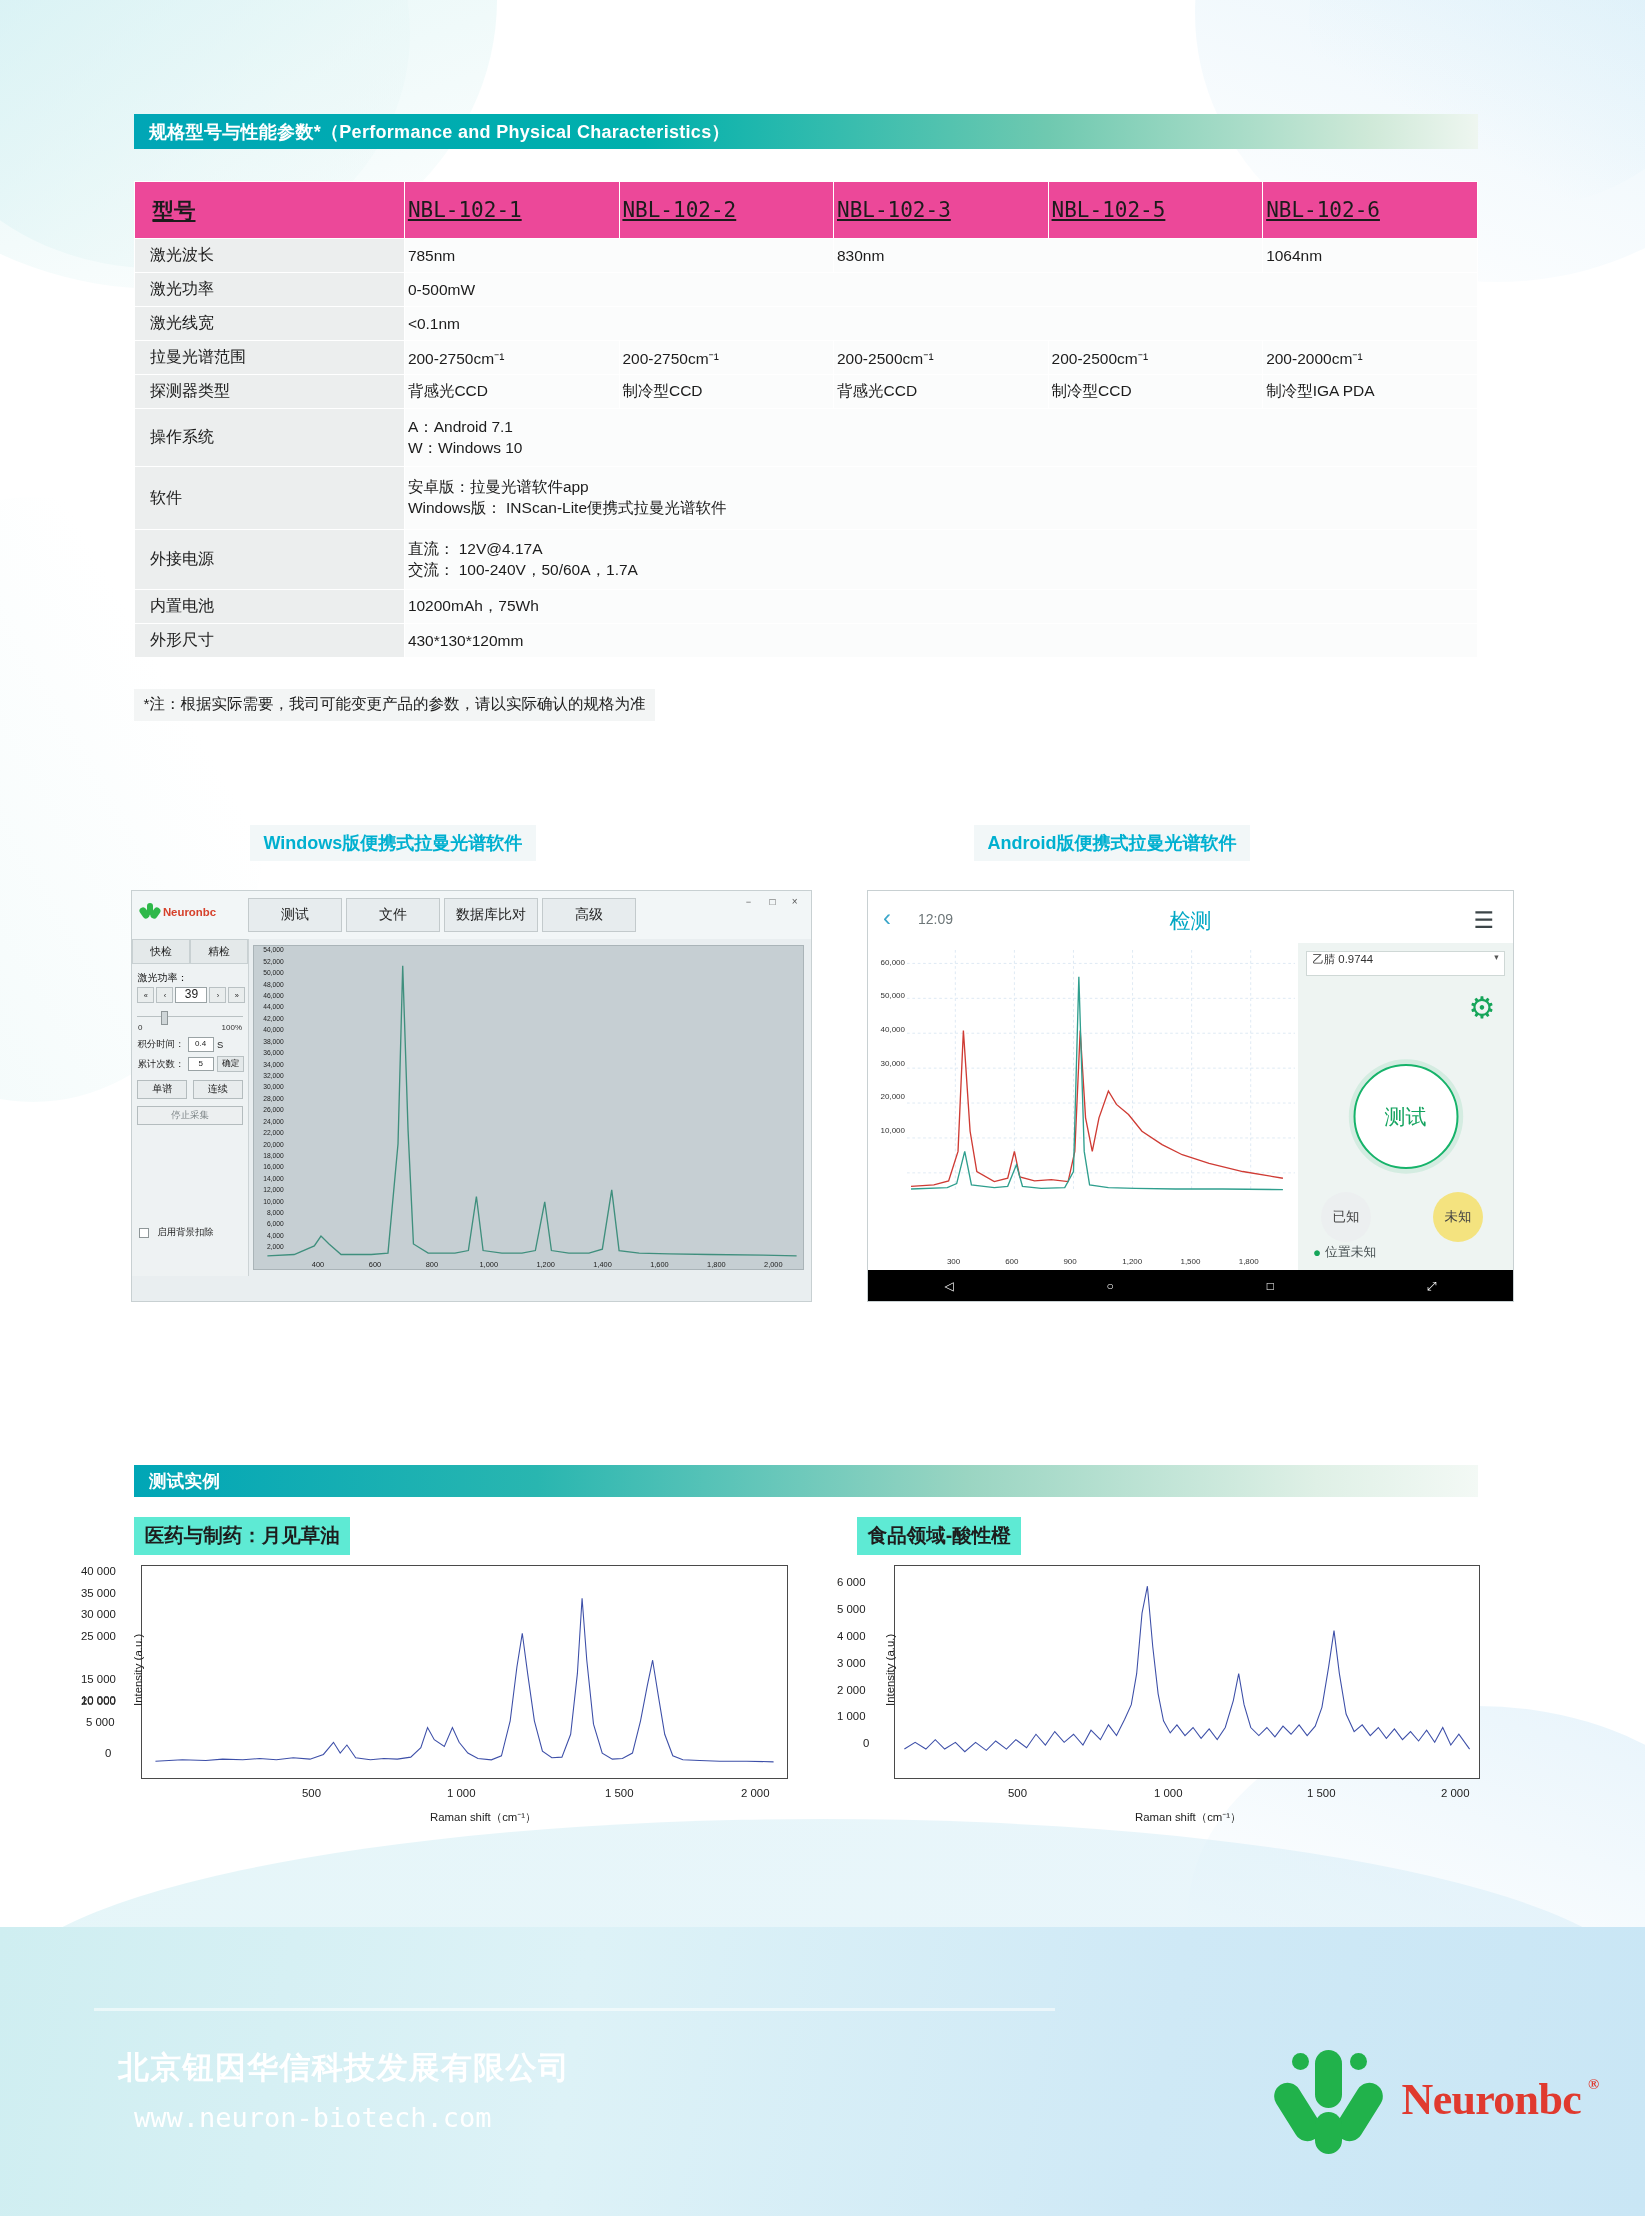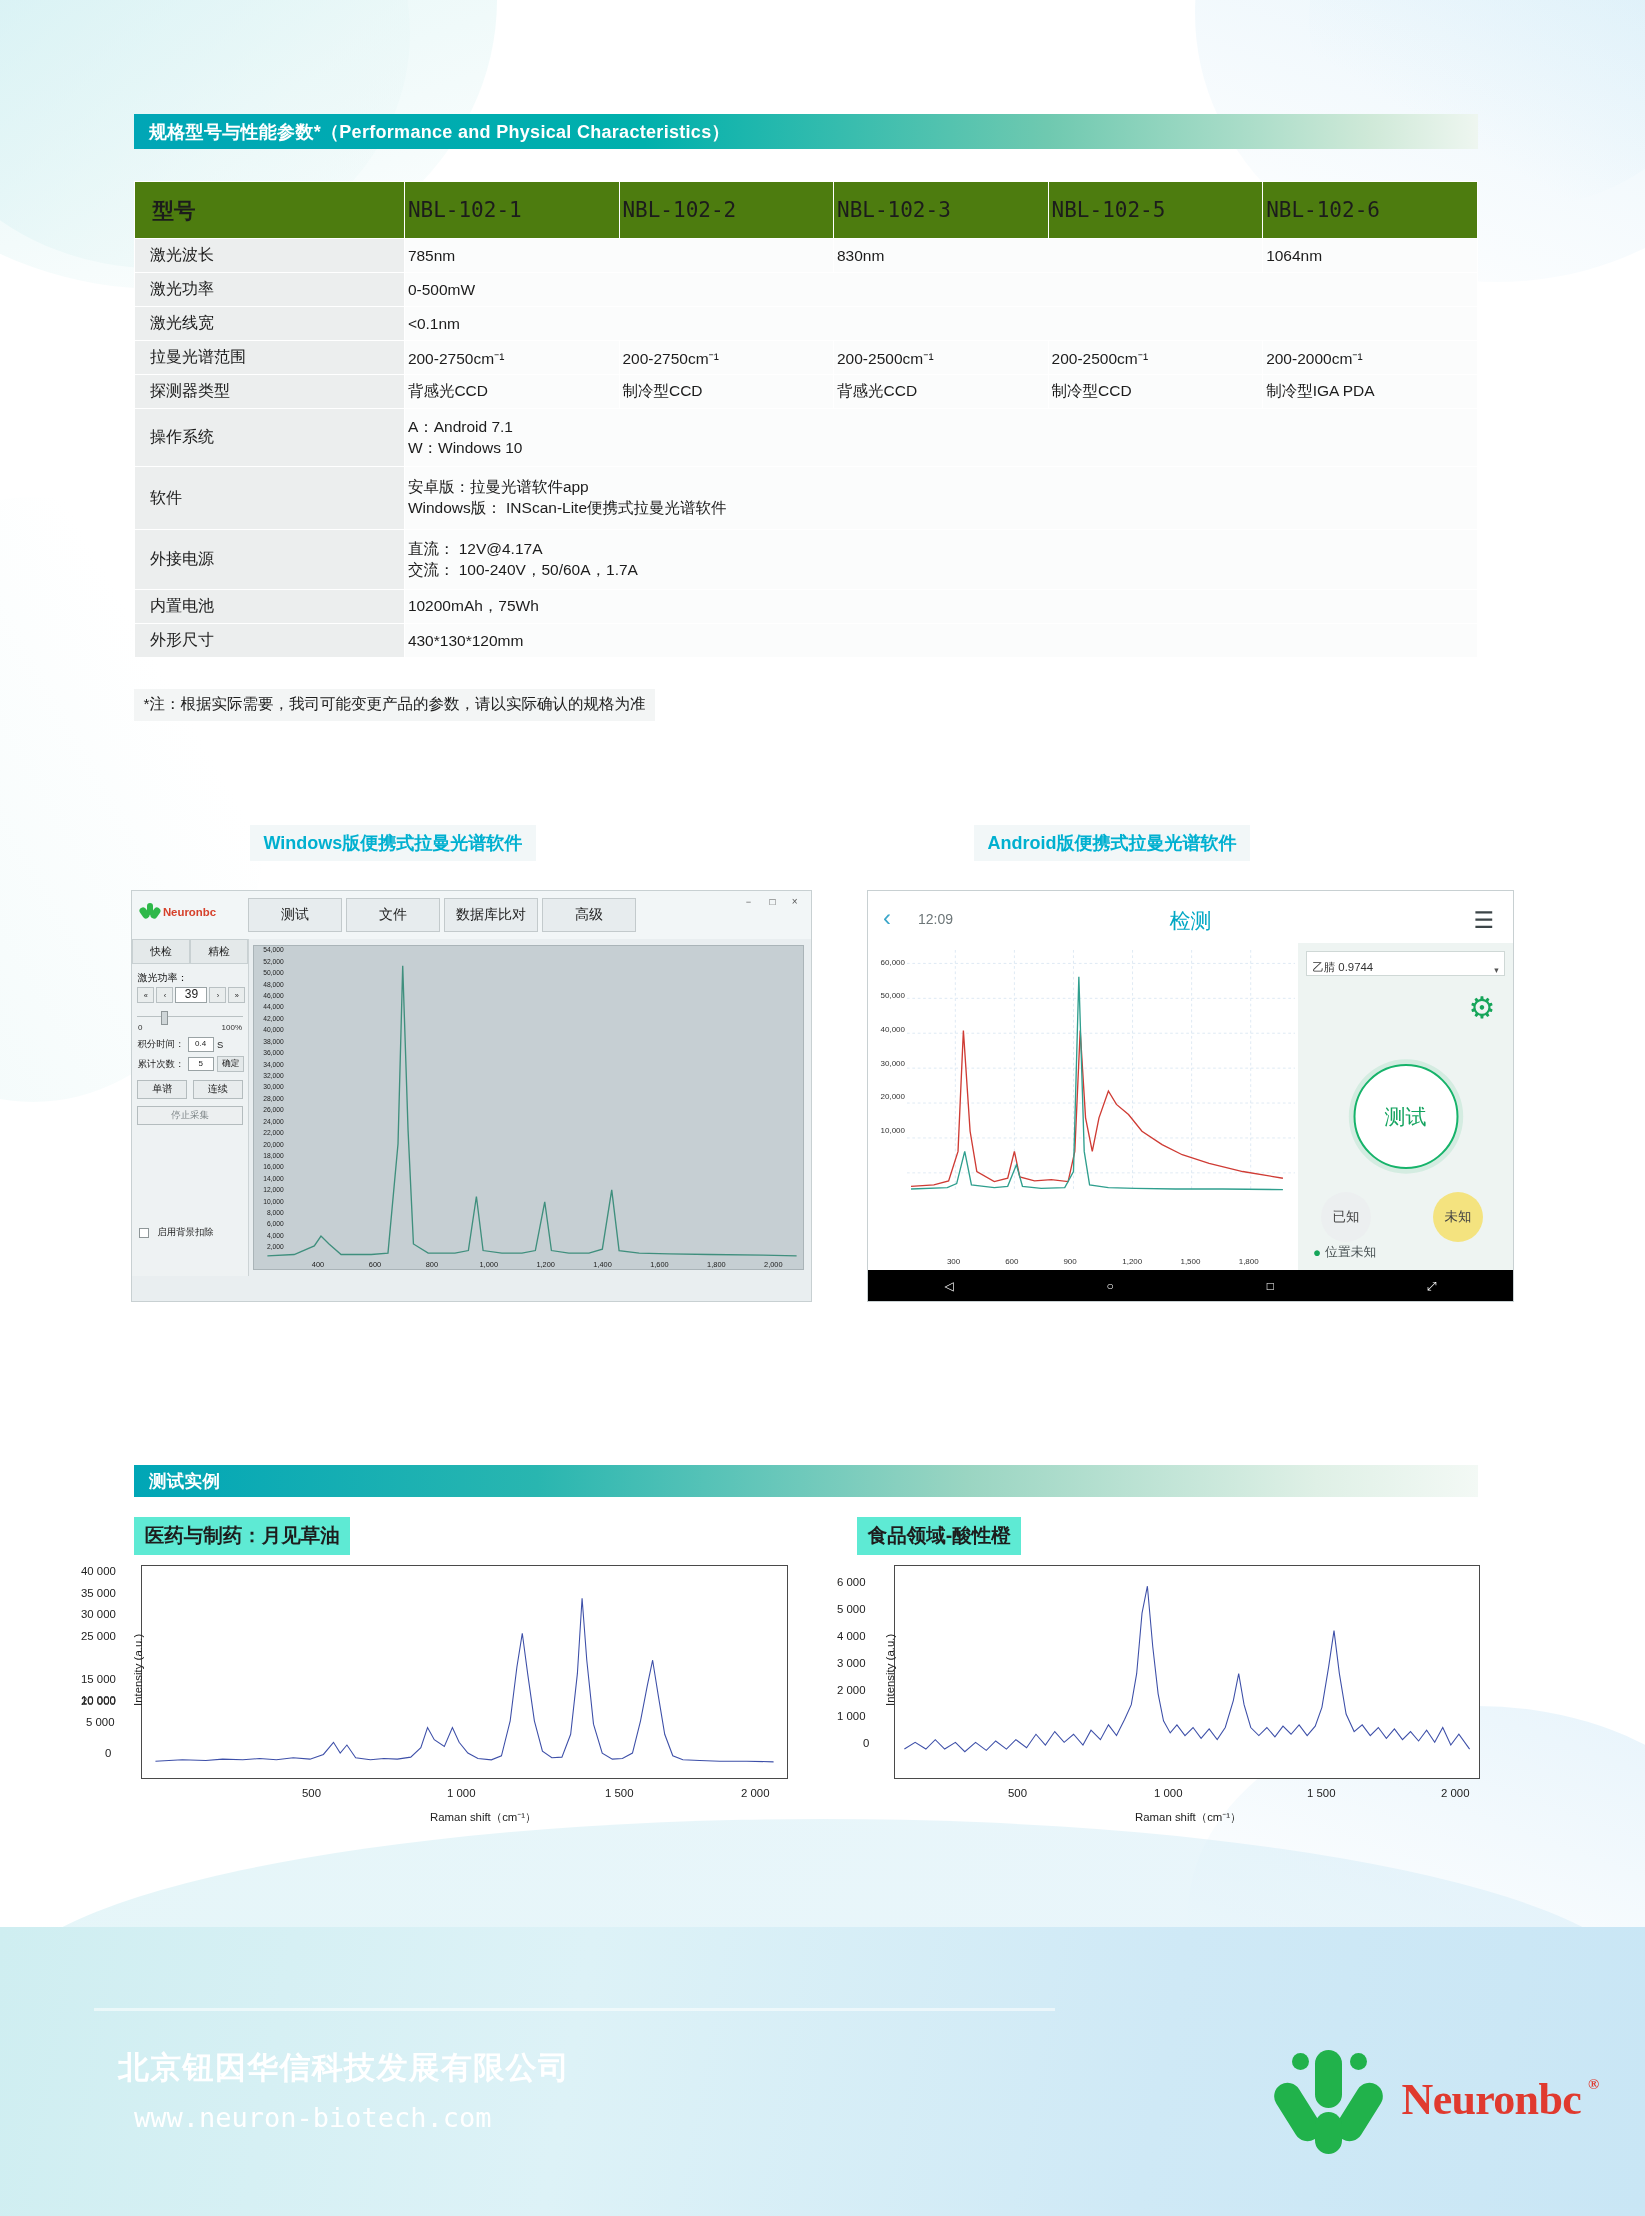--- a/index.html
+++ b/index.html
@@ -86,25 +86,26 @@
     text-align:left;
     vertical-align:middle;
     padding:4px 2.7px;
     color:#1c1c1c;
     font-weight:normal;
   }
   .spec-table .rowhead {
     text-align:left; padding-left:15px; background:#eceeee; font-size:16px;
   }
   .spec-table tr.head td {
-    background:#4d7c0f;
+    background:#ec4899;
     font-size:21px;
     height:48px;
     font-weight:normal;
     font-family:"DejaVu Sans Mono","Liberation Mono",monospace;
+    text-decoration:underline;
   }
   .spec-table tr.head td.rowhead {
     font-family:"Liberation Sans",sans-serif;
     font-size:21.5px; font-weight:bold; padding-left:17.5px;
   }
   .spec-table td.cell {
     background:#fbfcfc;
   }
   .note {
     position:absolute; left:134px; top:689px; font-size:15.5px; color:#202020;
@@ -180,21 +181,21 @@
   .and-top { height:52px; background:#ffffff; border-bottom:0.7px solid #e2e7e8; position:relative; }
   .and-back { position:absolute; left:15px; top:13.4px; font-size:24px; color:#3aa6c9; }
   .and-time { position:absolute; left:50px; top:20px; font-size:14px; color:#6d7678; }
   .and-title { position:absolute; left:0; right:0; top:16px; text-align:center; font-size:21px; color:#00a7c4; }
   .and-menu { position:absolute; right:19px; top:16px; font-size:23px; color:#3c4548; }
   .and-body { position:absolute; left:0; right:0; top:52px; bottom:31px; display:flex; }
   .and-chart { width:430px; position:relative; background:#ffffff; }
   .and-right { flex:1; background:#eef4f2; position:relative; }
   .and-select {
     position:absolute; left:8px; top:8px; right:8px; height:23px; background:#fff;
-    border:0.7px solid #cfd8d6; display:flex; align-items:flex-end; padding:0 5.4px; font-size:11.4px; color:#333;
+    border:0.7px solid #cfd8d6; display:flex; align-items:flex-start; padding:0 5.4px; font-size:11.4px; color:#333;
   }
   .and-select .caret { margin-left:auto; font-size:8.7px; color:#555; }
   .and-gear { position:absolute; right:17.5px; top:47px; font-size:30px; color:#16a55a; }
   .and-test {
     position:absolute; left:50%; top:121px; transform:translateX(-50%);
     width:101px; height:101px; border-radius:50%; background:#ffffff; border:2.7px solid #16b36a;
     display:flex; align-items:center; justify-content:center; font-size:21px; color:#13a35f;
     box-shadow:0 0 0 4.7px rgba(22,179,106,.12);
   }
   .and-pill {

